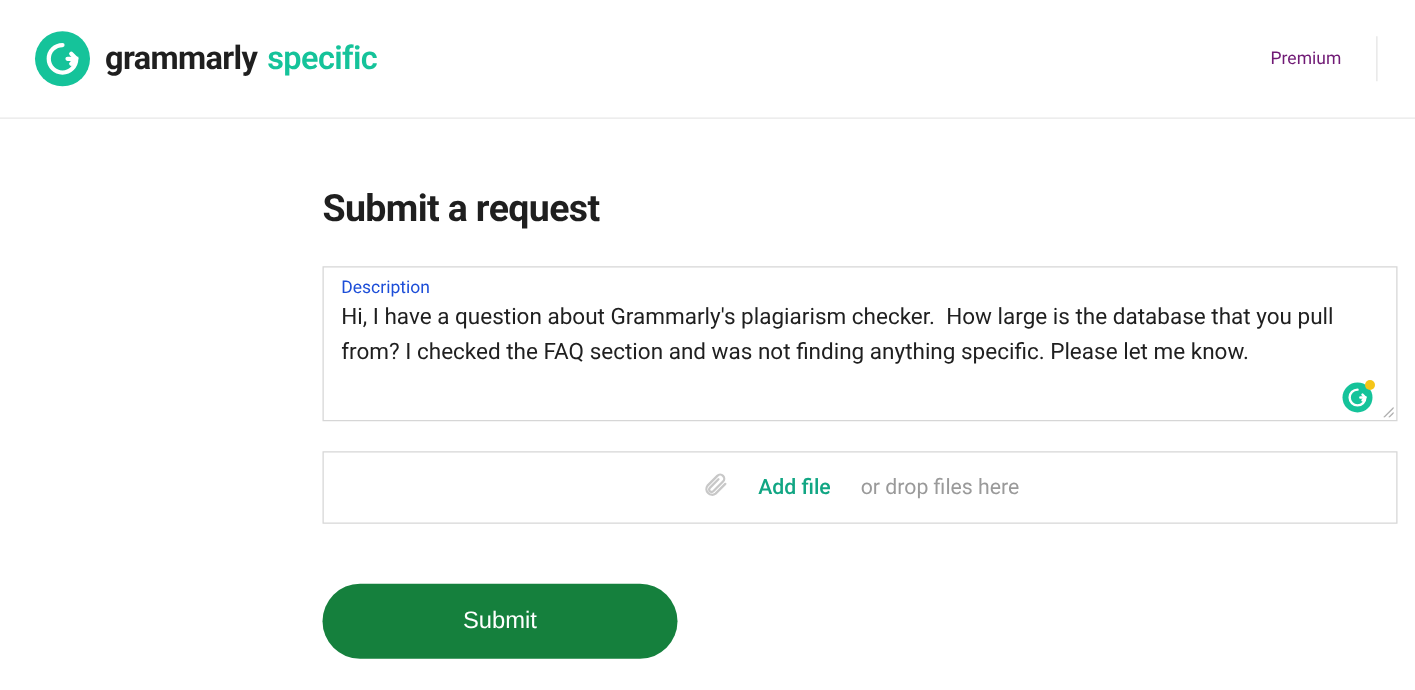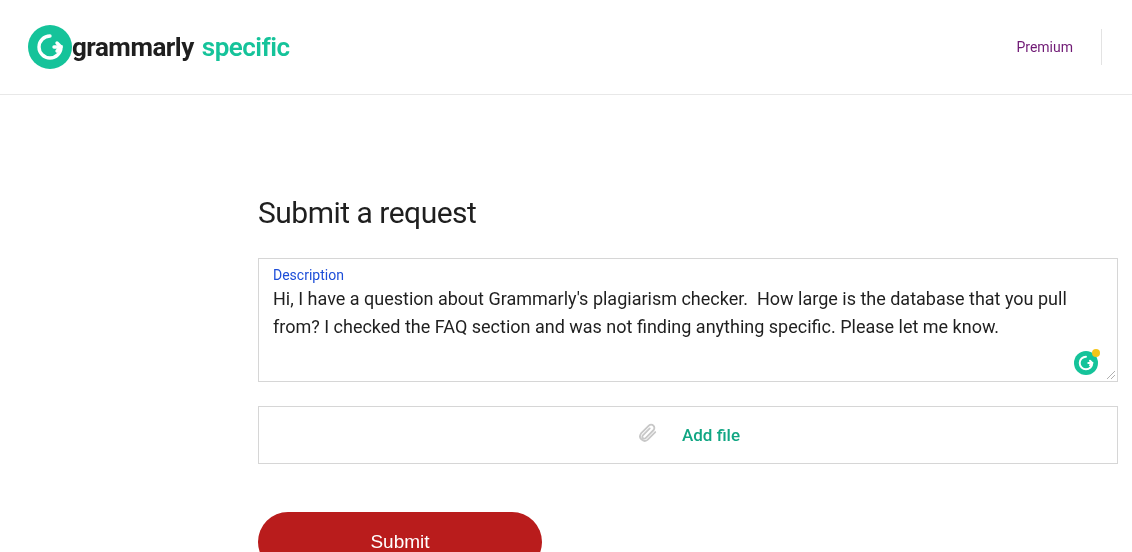--- a/index.html
+++ b/index.html
@@ -14,20 +14,21 @@
     display: flex;
     align-items: center;
     justify-content: space-between;
     padding: 18px 30px 18px 28px;
     border-bottom: 1px solid #e8e8e8;
     height: 95px;
   }
   .brand {
     display: flex;
     align-items: center;
+    gap: 12px;
   }
   .logo-g {
     width: 44px;
     height: 44px;
     border-radius: 50%;
     background: #15c39a;
     display: flex;
     align-items: center;
     justify-content: center;
   }
@@ -61,25 +62,24 @@
     display: flex;
     align-items: center;
   }
   .main {
     padding: 55px 0 0 0;
     max-width: 862px;
     margin: 0 0 0 258px;
   }
   .page-title {
     font-size: 30px;
-    font-weight: 400;
+    font-weight: 700;
     color: #1f1f1f;
     margin-bottom: 28px;
     letter-spacing: -0.5px;
-    margin-top: 45px;
   }
   .textarea-wrap {
     border: 1px solid #d6d6d6;
     width: 860px;
     height: 124px;
     position: relative;
     padding: 8px 14px 6px 14px;
   }
   .ta-label {
     font-size: 14px;
@@ -141,21 +141,21 @@
     align-items: center;
     justify-content: center;
     gap: 24px;
     font-size: 17px;
   }
   .clip-icon { color: #c8c8c8; }
   .add-file { color: #11a683; font-weight: 500; }
   .drop-hint { color: #9a9a9a; }
   .submit-btn {
     margin-top: 48px;
-    background: #b91c1c;
+    background: #15803d;
     color: #ffffff;
     border: none;
     border-radius: 999px;
     width: 284px;
     height: 60px;
     font-size: 19px;
     cursor: pointer;
     display: flex;
     align-items: center;
     justify-content: center;
@@ -200,16 +200,17 @@
     </svg>
   </div>
 
   <div class="dropzone">
     <span class="clip-icon">
       <svg width="22" height="22" viewBox="0 0 24 24" fill="none" stroke="#c8c8c8" stroke-width="2" stroke-linecap="round" stroke-linejoin="round">
         <path d="M21 11l-8.5 8.5a5 5 0 0 1-7-7L14 4a3.5 3.5 0 0 1 5 5l-8.5 8.5a2 2 0 0 1-3-3L15 7"></path>
       </svg>
     </span>
     <span class="add-file">Add file</span>
+    <span class="drop-hint">or drop files here</span>
   </div>
 
   <button class="submit-btn">Submit</button>
 </main>
 
 </body></html>

